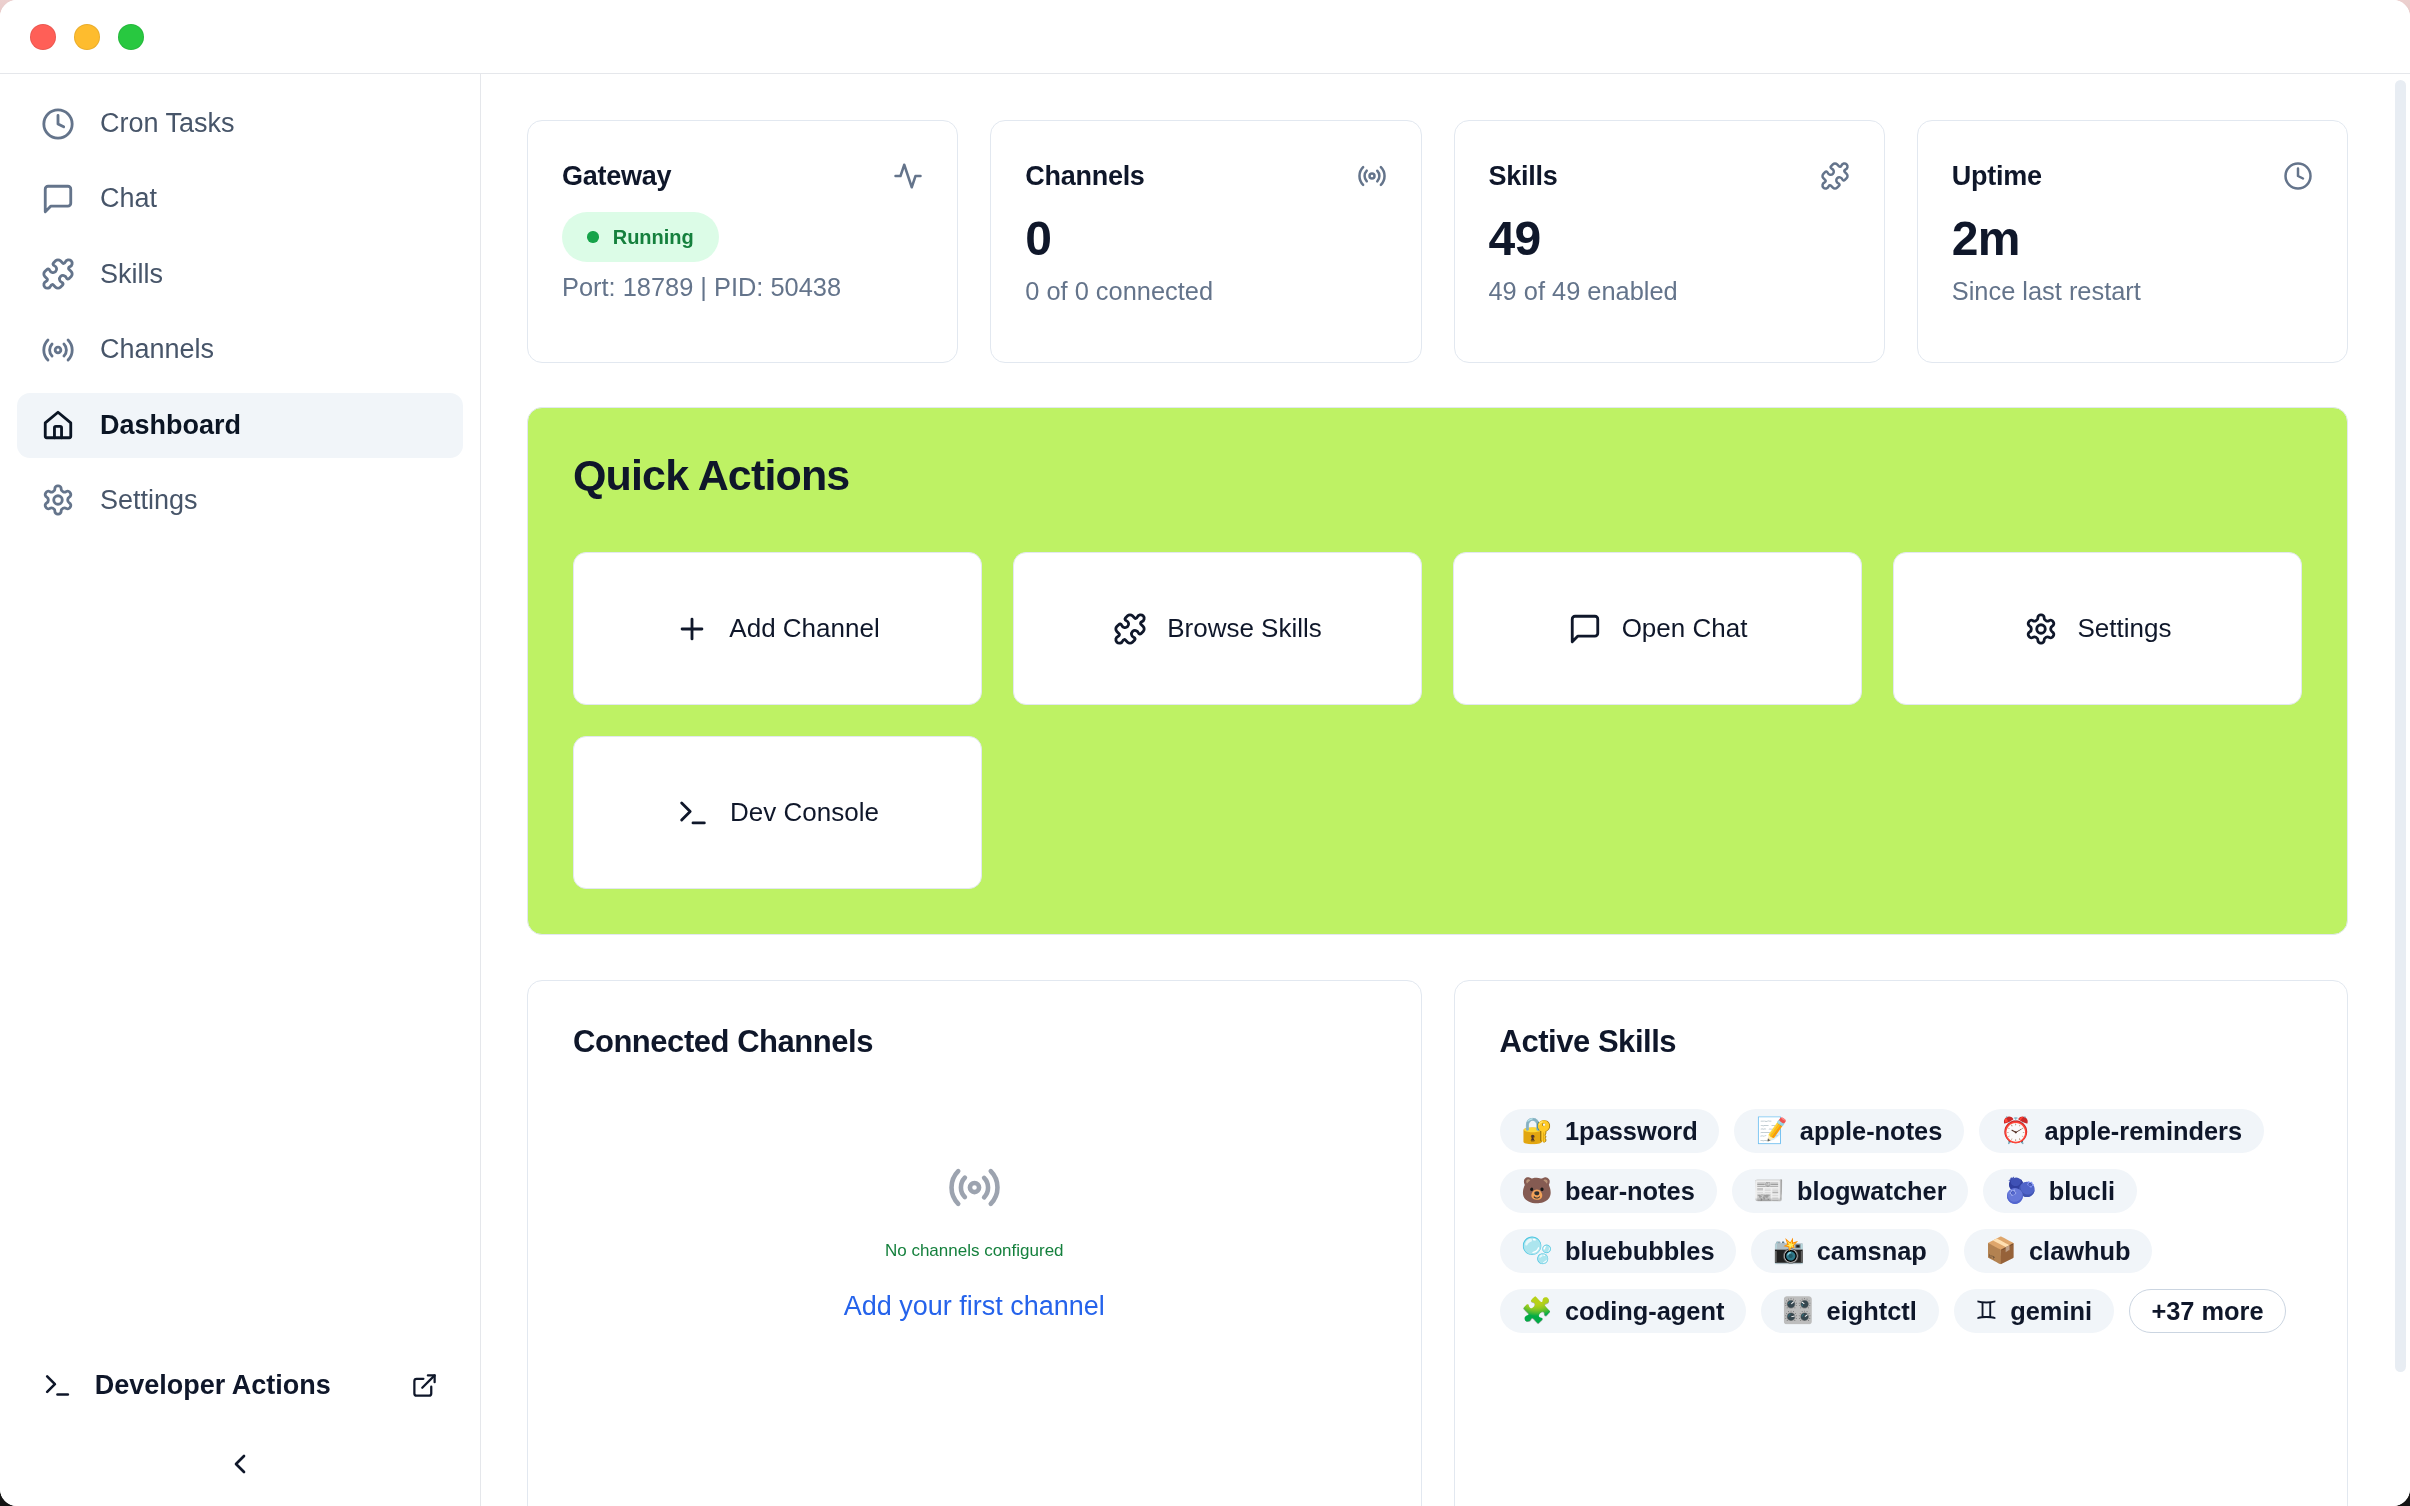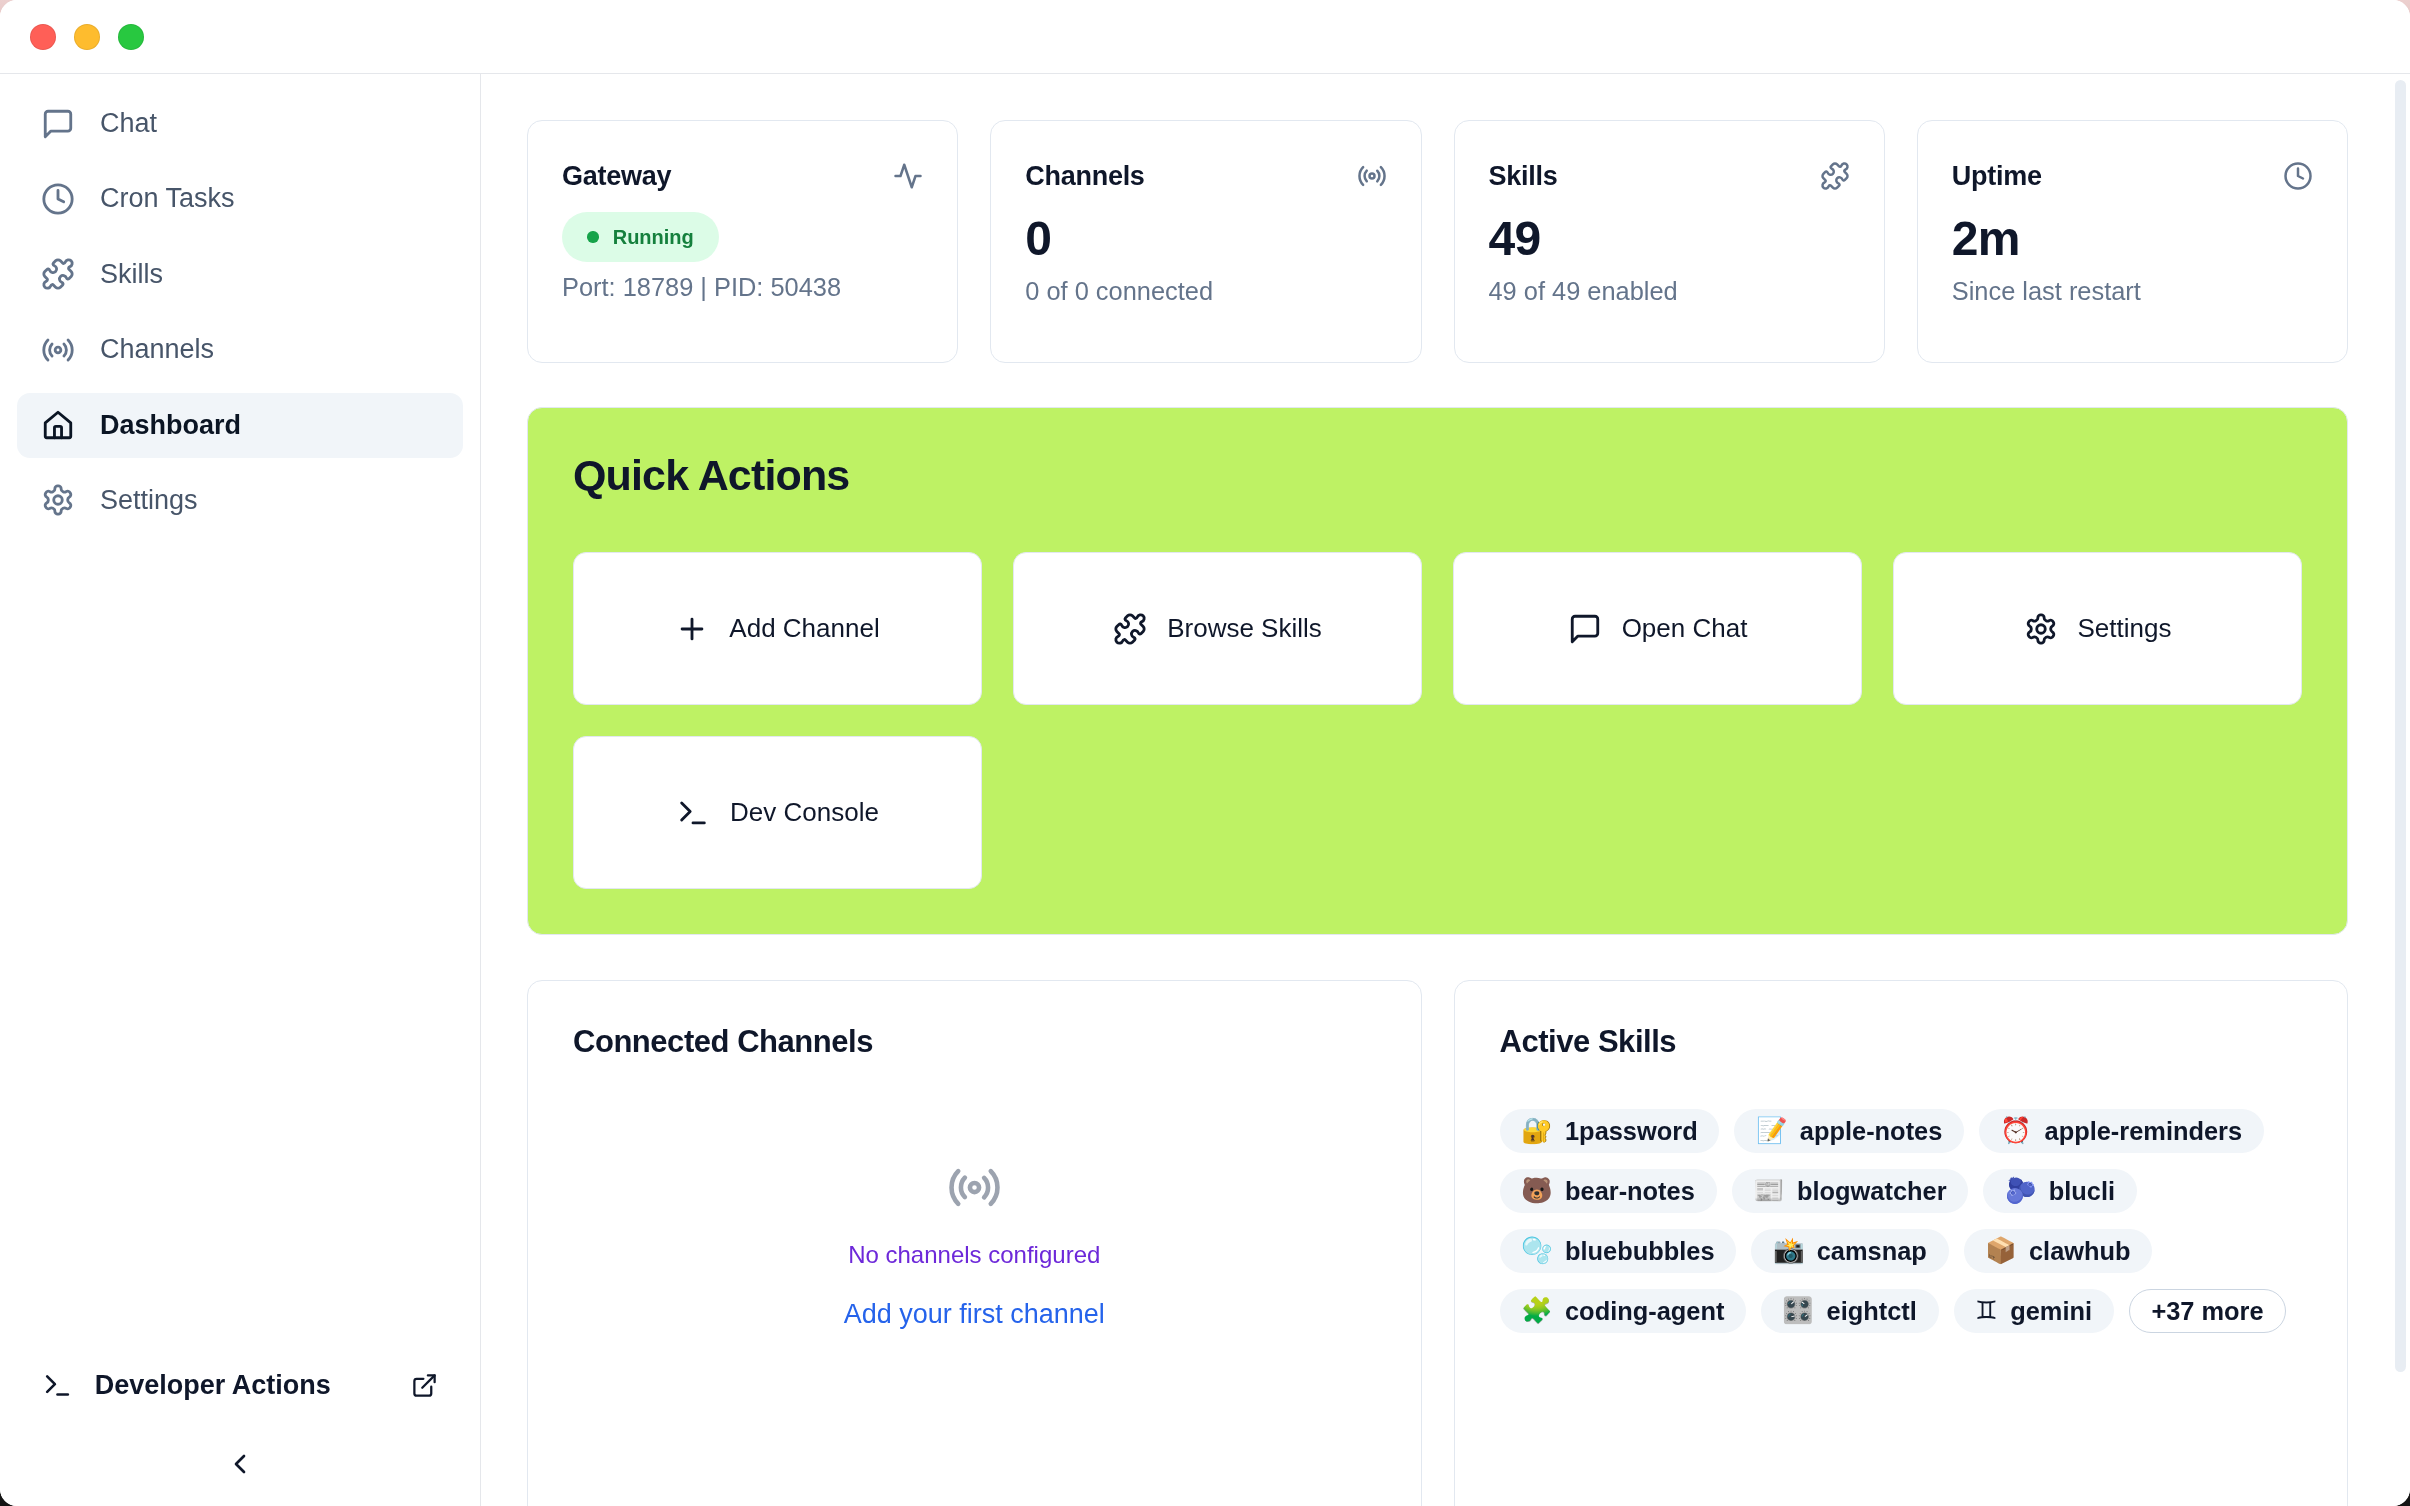--- a/index.html
+++ b/index.html
@@ -53,21 +53,21 @@
   .actions{display:grid;grid-template-columns:repeat(4,1fr);gap:31px;margin-top:52px;}
   .action-btn{height:153px;border:0.9px solid #e2e8f0;border-radius:13px;background:#fff;
     display:flex;flex-direction:row;align-items:center;justify-content:center;gap:20px;
     font-size:26px;font-weight:500;color:#0f172a;cursor:pointer;font-family:inherit;}
   .action-btn .icon{width:34px;height:34px;color:#0f172a;}
   .bottom{display:grid;grid-template-columns:1fr 1fr;gap:32px;margin-top:45px;}
   .bottom-card{height:574px;box-sizing:border-box;border:0.9px solid #e2e8f0;border-radius:15px;background:#fff;padding:43px 45px;}
   .card-title{font-size:31px;font-weight:700;color:#0f172a;letter-spacing:-.015em;}
   .empty{display:flex;flex-direction:column;align-items:center;margin-top:100px;}
   .empty .icon{width:55px;height:55px;color:#9ca3af;}
-  .empty-text{font-size:24px;color:#6d28d9;margin-top:26px;}
+  .empty-text{font-size:17px;color:#15803d;margin-top:26px;}
   .empty-link{font-size:27px;color:#2563eb;font-weight:500;margin-top:30px;cursor:pointer;}
   .skills-wrap{display:flex;flex-wrap:wrap;gap:16px 15px;margin-top:49px;max-width:847px;align-items:center;}
   .skill-badge{display:inline-flex;align-items:center;gap:12.2px;height:44px;padding:0 21.7px;border-radius:22.6px;
     background:#f1f5f9;font-size:25.4px;font-weight:600;color:#0f172a;}
   .skill-badge .emoji{font-size:25.4px;line-height:1;font-family:"DejaVu Sans",sans-serif;}
   .more-badge{background:#ffffff;border:0.9px solid #cbd5e1;cursor:pointer;font-family:inherit;}
   .scrollbar{position:absolute;top:80px;right:3.8px;width:11.3px;height:1292px;border-radius:5.6px;background:#e8edf3;cursor:pointer;}
 </style>
 </head>
 <body>
@@ -80,33 +80,33 @@
     <span class="light green"></span>
   </div>
 
   <div class="appbody">
 
     <div class="sidebar">
       <div class="nav">
           <div class="nav-item">
             <span class="icon">
               <svg viewBox="0 0 24 24" fill="none" stroke="currentColor" stroke-width="2" stroke-linecap="round" stroke-linejoin="round">
-                <path d="M21 15a2 2 0 0 1-2 2H7l-4 4V5a2 2 0 0 1 2-2h14a2 2 0 0 1 2 2z"></path>
-              </svg>
-            </span>
-            <span class="nav-label">Chat</span>
-          </div>
-          <div class="nav-item">
-            <span class="icon">
-              <svg viewBox="0 0 24 24" fill="none" stroke="currentColor" stroke-width="2" stroke-linecap="round" stroke-linejoin="round">
                 <circle cx="12" cy="12" r="10"></circle>
                 <polyline points="12 6 12 12 16 14"></polyline>
               </svg>
             </span>
             <span class="nav-label">Cron Tasks</span>
+          </div>
+          <div class="nav-item">
+            <span class="icon">
+              <svg viewBox="0 0 24 24" fill="none" stroke="currentColor" stroke-width="2" stroke-linecap="round" stroke-linejoin="round">
+                <path d="M21 15a2 2 0 0 1-2 2H7l-4 4V5a2 2 0 0 1 2-2h14a2 2 0 0 1 2 2z"></path>
+              </svg>
+            </span>
+            <span class="nav-label">Chat</span>
           </div>
           <div class="nav-item">
             <span class="icon">
               <svg viewBox="0 0 24 24" fill="none" stroke="currentColor" stroke-width="2" stroke-linecap="round" stroke-linejoin="round">
                 <path d="M19.439 7.85c-.049.322.059.648.289.878l1.568 1.568c.47.47.706 1.087.706 1.704s-.235 1.233-.706 1.704l-1.611 1.611a.98.98 0 0 1-.837.276c-.47-.07-.802-.48-.968-.925a2.501 2.501 0 1 0-3.214 3.214c.446.166.855.497.925.968a.979.979 0 0 1-.276.837l-1.61 1.61a2.404 2.404 0 0 1-1.705.707 2.402 2.402 0 0 1-1.704-.706l-1.568-1.568a1.026 1.026 0 0 0-.877-.29c-.493.074-.84.504-1.02.968a2.5 2.5 0 1 1-3.237-3.237c.464-.18.894-.527.967-1.02a1.026 1.026 0 0 0-.289-.877l-1.568-1.568A2.402 2.402 0 0 1 1.998 12c0-.617.236-1.234.706-1.704L4.23 8.77c.24-.24.581-.353.917-.303.515.077.877.528 1.073 1.01a2.5 2.5 0 1 0 3.259-3.259c-.482-.196-.933-.558-1.01-1.073-.05-.336.062-.676.303-.917l1.525-1.525A2.402 2.402 0 0 1 12 1.998c.617 0 1.234.236 1.704.706l1.568 1.568c.23.23.556.338.877.29.493-.074.84-.504 1.02-.968a2.5 2.5 0 1 1 3.237 3.237c-.464.18-.894.527-.967 1.02Z"></path>
               </svg>
             </span>
             <span class="nav-label">Skills</span>
           </div>
           <div class="nav-item">

